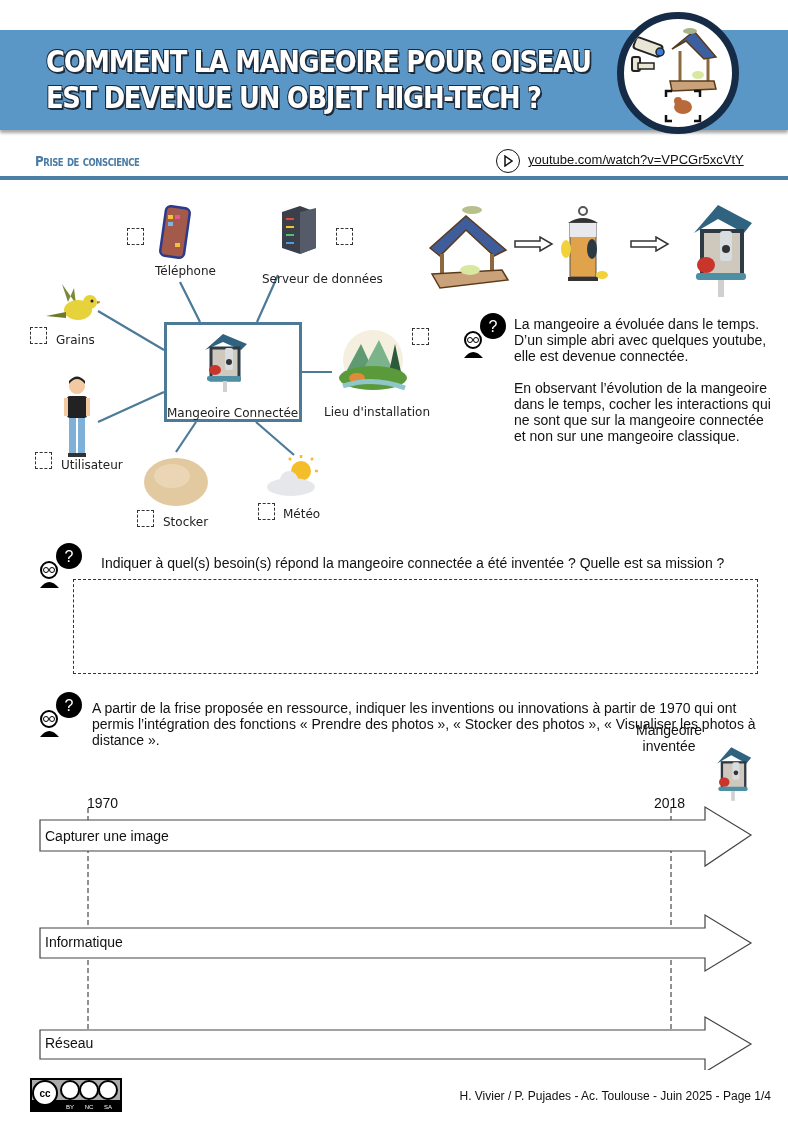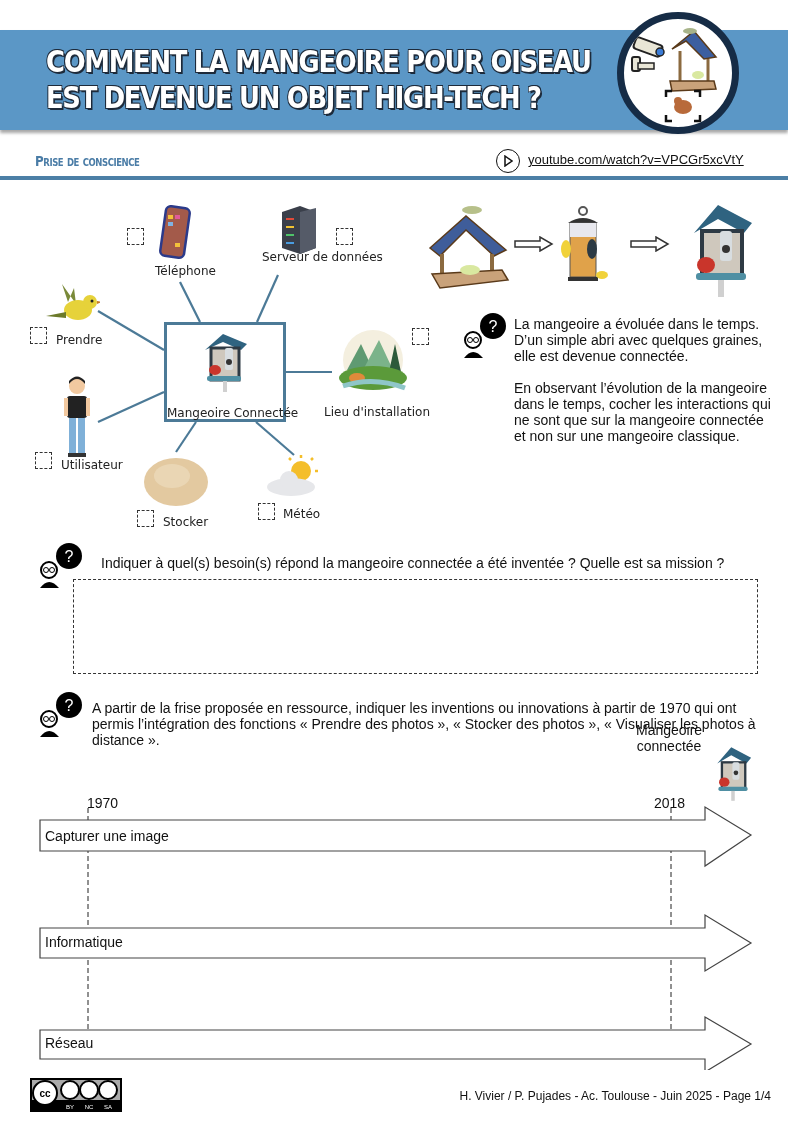--- a/index.html
+++ b/index.html
@@ -9,21 +9,21 @@
   .band{left:0;top:30px;width:788px;height:100px;background:#5b97c6;box-shadow:0 3px 3px rgba(0,0,0,0.35);}
   .title{left:46px;top:44px;font-family:"DejaVu Sans",sans-serif;font-weight:bold;font-size:30px;line-height:36px;color:#fff;letter-spacing:-1.5px;transform:scaleX(0.86);transform-origin:left top;text-shadow:2px 2px 0 #1d2a3a,-1px -1px 0 #1d2a3a,1px -1px 0 #1d2a3a,-1px 1px 0 #1d2a3a;white-space:nowrap;}
   .logo-circle{left:617px;top:12px;width:122px;height:122px;border-radius:50%;border:7px solid #162c46;background:#fff;box-sizing:border-box;overflow:hidden;}
   .section-title{left:35px;top:153px;font-family:"DejaVu Sans",sans-serif;font-weight:bold;font-size:14px;color:#4a7ca6;letter-spacing:-0.5px;transform:scaleX(0.85);transform-origin:left top;font-variant:small-caps;}
   .section-rule{left:0;top:176px;width:788px;height:4px;background:#4c7fa6;}
   .yt-icon{left:496px;top:149px;width:24px;height:24px;border:1.5px solid #111;border-radius:50%;box-sizing:border-box;display:flex;align-items:center;justify-content:center;}
   .yt-link{left:528px;top:152px;font-size:13px;color:#111;text-decoration:underline;white-space:nowrap;}
   
   .node-label{font-family:"DejaVu Sans",sans-serif;font-size:12px;color:#222;white-space:nowrap;}
   .chk{width:17px;height:17px;border:1.2px dashed #333;box-sizing:border-box;background:#fff;cursor:pointer;}
-  .center-box{left:164px;top:322px;width:122px;height:100px;border:3px solid #4c7a97;box-sizing:border-box;background:#fff;}
+  .center-box{left:164px;top:322px;width:138px;height:100px;border:3px solid #4c7a97;box-sizing:border-box;background:#fff;}
   svg.lines{left:0;top:0;}
   
   .para{font-size:14px;line-height:16px;color:#111;}
   .qbox{left:73px;top:579px;width:685px;height:95px;border:1.2px dashed #333;box-sizing:border-box;}
   .tl-label{font-size:14px;color:#111;}
   .footer{right:17px;top:1089px;font-size:12px;color:#111;}
 </style>
 </head>
 <body>
 
@@ -106,32 +106,32 @@
   <g fill="#f1c232">
       <rect x="8" y="22" width="8" height="2"></rect>
     </g>
   <g fill="#4fc36a">
       <rect x="8" y="30" width="8" height="2"></rect>
     </g>
   <g fill="#4a9de0">
       <rect x="8" y="38" width="8" height="2"></rect>
     </g>
 </svg>
-<div class="abs node-label" style="left:262px;top:250px">Serveur de données</div>
+<div class="abs node-label" style="left:262px;top:272px">Serveur de données</div>
 <div class="abs chk" style="left:336px;top:228px"></div>
 
 <svg class="abs" style="left:44px;top:280px" width="56" height="48" viewBox="0 0 56 48">
   <path d="M18 4 L24 22 L30 8 L32 24 Z" fill="#7a8a3a"></path>
   <ellipse cx="34" cy="30" rx="14" ry="10" fill="#e6d23a"></ellipse>
   <circle cx="46" cy="22" r="7" fill="#e6d23a"></circle>
   <circle cx="48" cy="21" r="1.5" fill="#222"></circle>
   <polygon points="53,21 58,22 53,24" fill="#c77a2a"></polygon>
   <polygon points="2,36 22,32 22,38" fill="#6c7a2a"></polygon>
 </svg>
-<div class="abs node-label" style="left:56px;top:333px">Prendre</div>
+<div class="abs node-label" style="left:56px;top:333px">Grains</div>
 <div class="abs chk" style="left:30px;top:327px"></div>
 
 <svg class="abs" style="left:333px;top:330px" width="80" height="66" viewBox="0 0 80 66">
   <circle cx="40" cy="30" r="30" fill="#f4efdf"></circle>
   <polygon points="14,40 28,14 40,40" fill="#5f9a72"></polygon>
   <polygon points="30,40 46,10 60,40" fill="#7bb38a"></polygon>
   <polygon points="56,42 62,14 68,42" fill="#2d5a3a"></polygon>
   <ellipse cx="40" cy="48" rx="34" ry="12" fill="#5b9a3a"></ellipse>
   <ellipse cx="24" cy="48" rx="8" ry="5" fill="#e08a3a"></ellipse>
   <path d="M10 56 Q40 46 72 58" stroke="#8fc6c8" stroke-width="5" fill="none"></path>
@@ -209,21 +209,21 @@
 </svg>
 
 <svg class="abs" style="left:461px;top:312px" width="48" height="48" viewBox="0 0 48 48">
   <circle cx="32" cy="14" r="13" fill="#000"></circle>
   <text x="32" y="20" font-size="16" fill="#fff" text-anchor="middle" font-family="Liberation Sans, sans-serif">?</text>
   <circle cx="12" cy="28" r="8" fill="#fff" stroke="#000" stroke-width="2"></circle>
   <path d="M3 46 Q12 34 22 46 Z" fill="#000"></path>
   <circle cx="9" cy="28" r="2.5" fill="none" stroke="#000" stroke-width="1"></circle>
     <circle cx="15" cy="28" r="2.5" fill="none" stroke="#000" stroke-width="1"></circle>
 </svg>
-<div class="abs para" style="left:514px;top:316px;width:262px">La mangeoire a évoluée dans le temps. D’un simple abri avec quelques graines, elle est devenue connectée.</div>
+<div class="abs para" style="left:514px;top:316px;width:262px">La mangeoire a évoluée dans le temps. D’un simple abri avec quelques youtube, elle est devenue connectée.</div>
 <div class="abs para" style="left:514px;top:380px;width:262px">En observant l’évolution de la mangeoire dans le temps, cocher les interactions qui ne sont que sur la mangeoire connectée et non sur une mangeoire classique.</div>
 
 <svg class="abs" style="left:37px;top:542px" width="48" height="48" viewBox="0 0 48 48">
   <circle cx="32" cy="14" r="13" fill="#000"></circle>
   <text x="32" y="20" font-size="16" fill="#fff" text-anchor="middle" font-family="Liberation Sans, sans-serif">?</text>
   <circle cx="12" cy="28" r="8" fill="#fff" stroke="#000" stroke-width="2"></circle>
   <path d="M3 46 Q12 34 22 46 Z" fill="#000"></path>
   <circle cx="9" cy="28" r="2.5" fill="none" stroke="#000" stroke-width="1"></circle>
     <circle cx="15" cy="28" r="2.5" fill="none" stroke="#000" stroke-width="1"></circle>
 </svg>
@@ -235,21 +235,21 @@
   <text x="32" y="20" font-size="16" fill="#fff" text-anchor="middle" font-family="Liberation Sans, sans-serif">?</text>
   <circle cx="12" cy="28" r="8" fill="#fff" stroke="#000" stroke-width="2"></circle>
   <path d="M3 46 Q12 34 22 46 Z" fill="#000"></path>
   <circle cx="9" cy="28" r="2.5" fill="none" stroke="#000" stroke-width="1"></circle>
     <circle cx="15" cy="28" r="2.5" fill="none" stroke="#000" stroke-width="1"></circle>
 </svg>
 <div class="abs para" style="left:92px;top:700px;width:670px">A partir de la frise proposée en ressource, indiquer les inventions ou innovations à partir de 1970 qui ont permis l’intégration des fonctions « Prendre des photos », « Stocker des photos », « Visualiser les photos à distance ».</div>
 
 <div class="abs tl-label" style="left:636px;top:722px;text-align:center;line-height:16px">
   <div>Mangeoire</div>
-  <div>connectée</div>
+  <div>inventée</div>
 </div>
 <svg class="abs" style="left:712px;top:746px" width="42" height="56" viewBox="0 0 66 96">
   <path d="M6 30 L30 2 L64 20 L56 30 L30 16 Z" fill="#2f6380"></path>
   <rect x="14" y="28" width="40" height="46" fill="#cfc8bd" stroke="#2e3a44" stroke-width="4"></rect>
   <rect x="32" y="28" width="12" height="30" rx="3" fill="#d8dde0"></rect>
   <circle cx="38" cy="46" r="4" fill="#333"></circle>
   <ellipse cx="18" cy="62" rx="9" ry="8" fill="#c9352b"></ellipse>
   <rect x="8" y="70" width="50" height="7" rx="3" fill="#4f8fa3"></rect>
   <rect x="30" y="77" width="6" height="17" fill="#d0d0d0"></rect>
 </svg>

